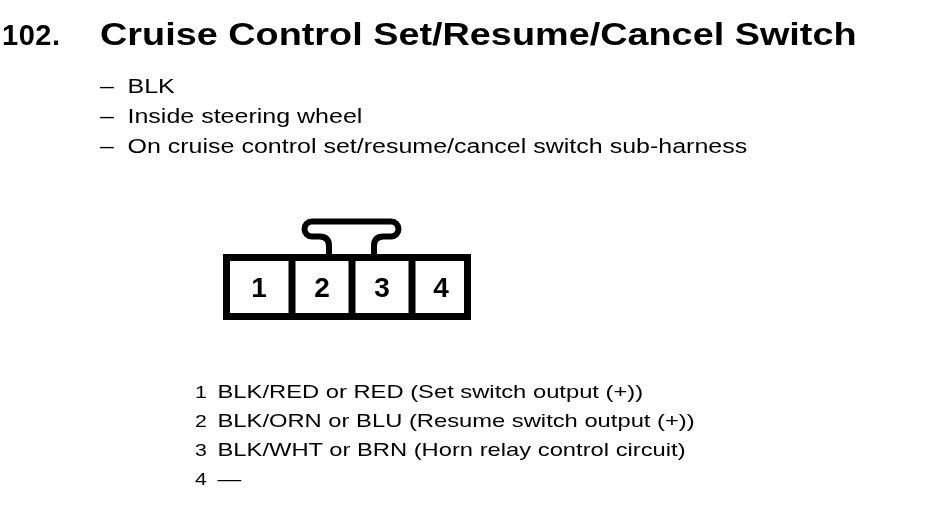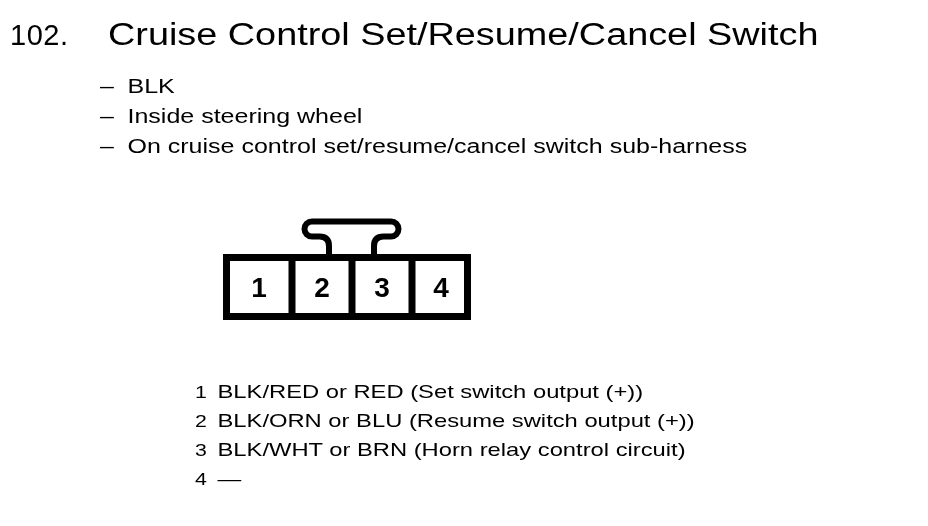--- a/index.html
+++ b/index.html
@@ -13,26 +13,26 @@
     height: 526px;
     background: #ffffff;
     color: #000000;
     font-family: "Liberation Sans", sans-serif;
     overflow: hidden;
   }
 
   
   .section-header {
     position: absolute;
-    left: 10px;
+    left: 2px;
     top: 19px;
     margin: 0;
     display: flex;
     align-items: baseline;
-    font-weight: 400;
+    font-weight: 700;
     white-space: nowrap;
   }
   .section-number {
     font-size: 29px;
     line-height: 1;
     letter-spacing: 0.5px;
   }
   .section-title {
     display: inline-block;
     font-size: 31px;

